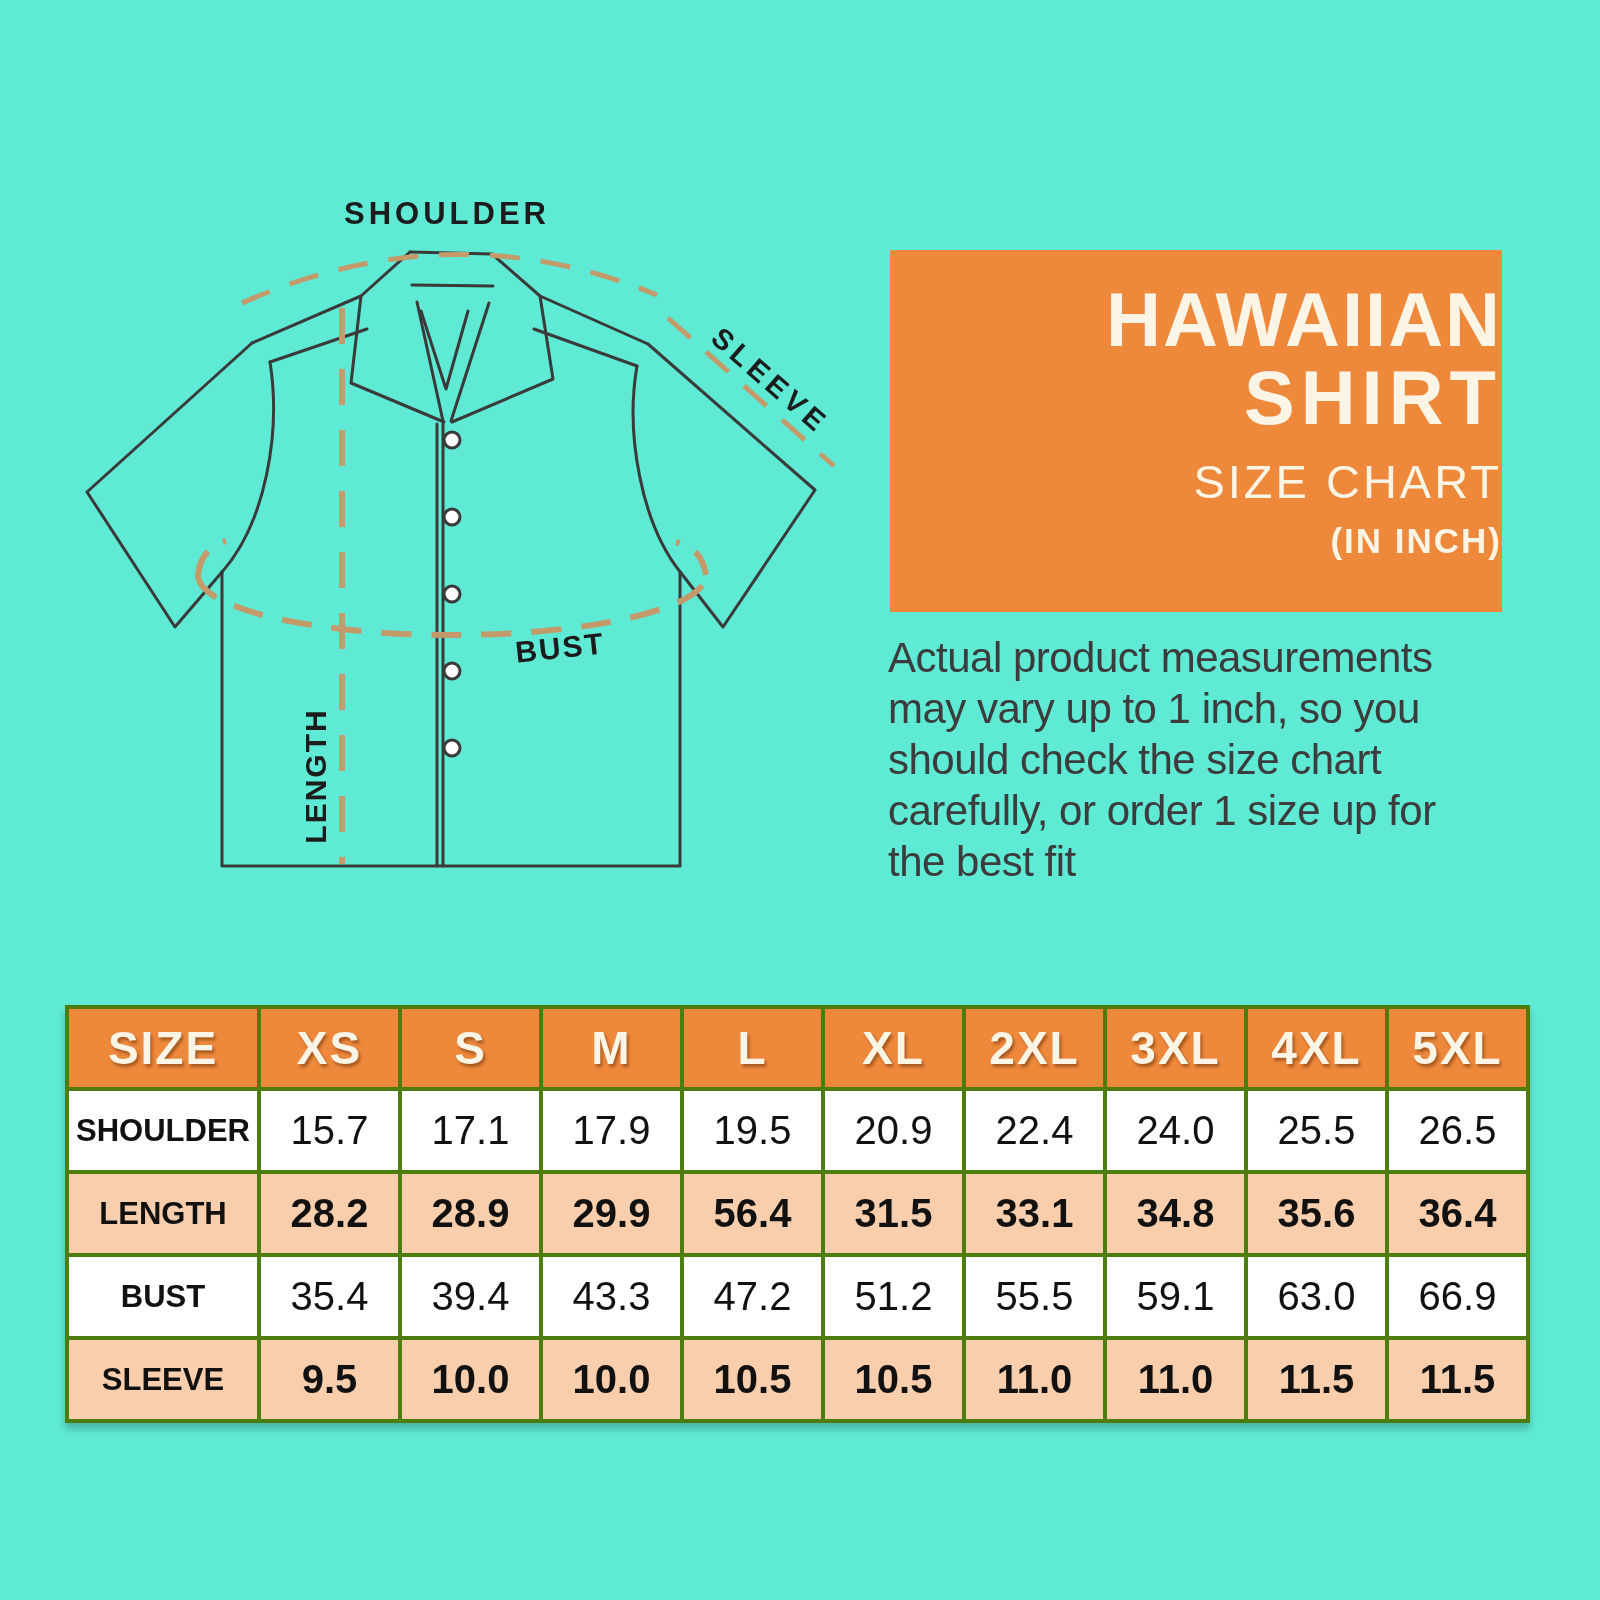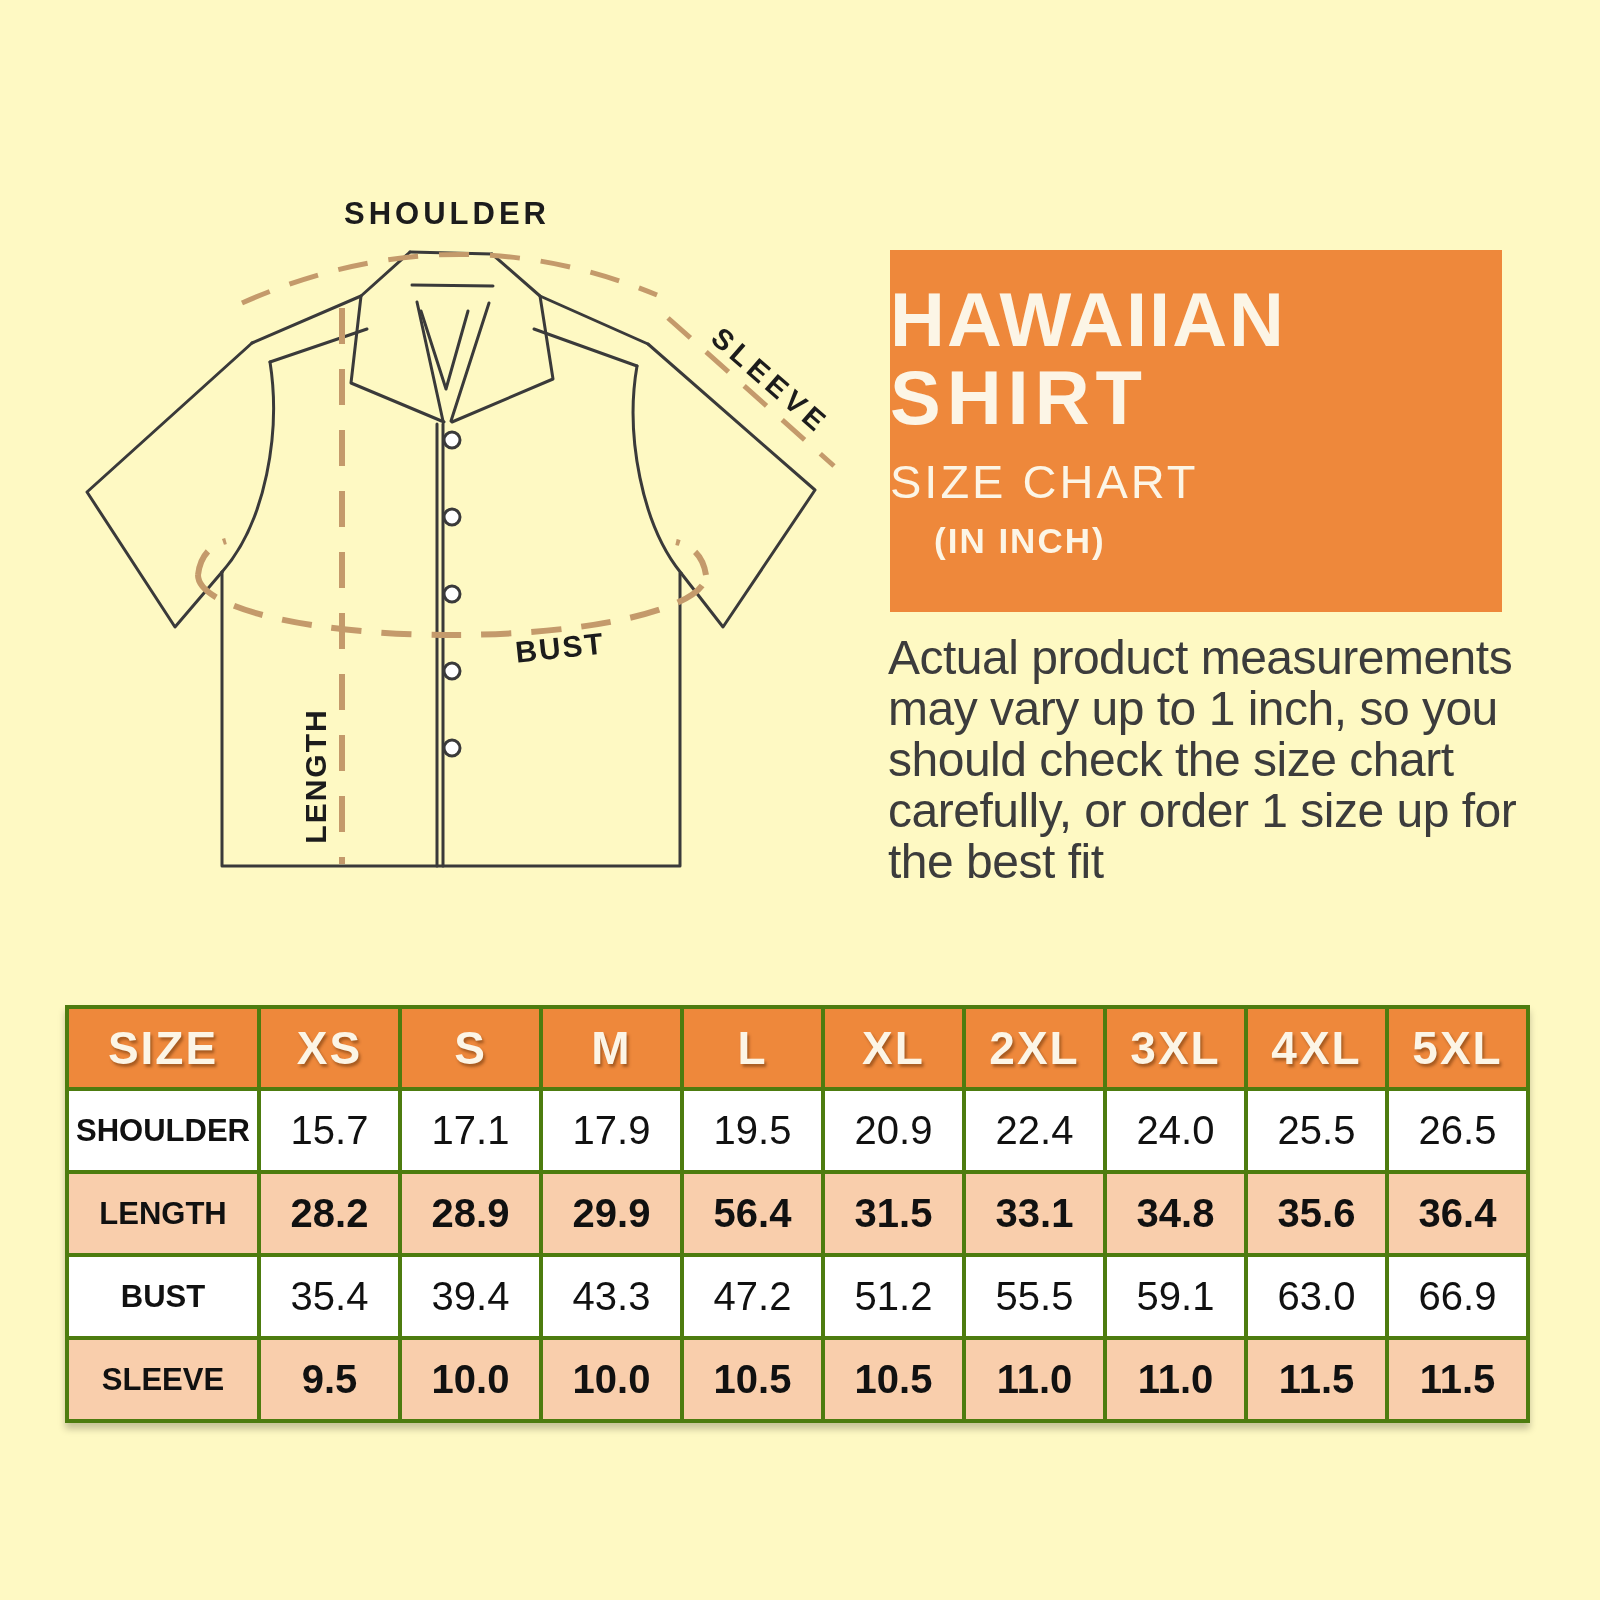--- a/index.html
+++ b/index.html
@@ -1,17 +1,17 @@
 <!DOCTYPE html>
 <html><head>
 <meta charset="utf-8">
 <style>
   html,body { margin:0; padding:0; background:#ffffff; }
   .canvas {
-    position:relative; width:1600px; height:1600px; background:#fef9c3;
+    position:relative; width:1600px; height:1600px; background:#5eead4;
     font-family:"Liberation Sans", sans-serif; overflow:hidden;
   }
 
   
   .diagram { position:absolute; left:0; top:0; width:1600px; height:1000px; }
   .diagram svg { position:absolute; left:0; top:0; }
   .diag-label {
     position:absolute; color:#1c1c1c; font-weight:bold;
     transform:translate(-50%,-50%); white-space:nowrap;
   }
@@ -19,30 +19,30 @@
   .lbl-sleeve   { left:770px; top:381px; font-size:29px; letter-spacing:5px;
                   transform:translate(-50%,-50%) rotate(41deg); }
   .lbl-bust     { left:560px; top:648px; font-size:30px; letter-spacing:2px;
                   transform:translate(-50%,-50%) rotate(-6deg); }
   .lbl-length   { left:316px; top:776px; font-size:30px; letter-spacing:2px;
                   transform:translate(-50%,-50%) rotate(-90deg); }
 
   
   .orange-box {
     position:absolute; left:890px; top:250px; width:612px; height:362px;
-    background:#EE883B; color:#FCF5E6; text-align:left;
+    background:#EE883B; color:#FCF5E6; text-align:right;
   }
   .ob-t1 { font-size:76px; font-weight:bold; letter-spacing:2px; margin-top:32px; line-height:1.0; }
   .ob-t2 { font-size:76px; font-weight:bold; letter-spacing:6px; line-height:1.05; }
   .ob-t3 { font-size:47px; font-weight:normal; letter-spacing:3px; margin-top:16px; }
   .ob-t4 { font-size:35px; font-weight:bold; letter-spacing:2px; margin-top:12px;padding-left:44px; }
 
   .description {
     position:absolute; left:888px; top:632px; color:#3c3c3c;
-    font-size:48px; line-height:51px; letter-spacing:-0.5px; white-space:nowrap;
+    font-size:42px; line-height:51px; letter-spacing:-0.5px; white-space:nowrap;
   }
 
   
   table.size-table {
     position:absolute; left:65px; top:1005px; width:1465px; height:395px;
     border-collapse:collapse; table-layout:fixed;
     box-shadow:0 6px 7px rgba(0,0,0,0.22);
   }
   .size-table th, .size-table td {
     border:4px solid #4d7c0f; text-align:center; vertical-align:middle;

